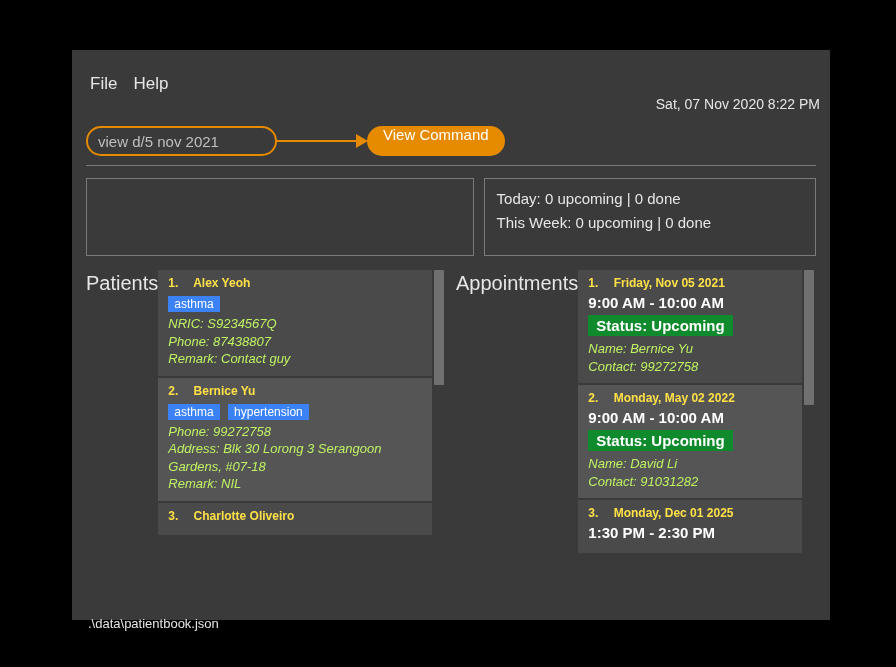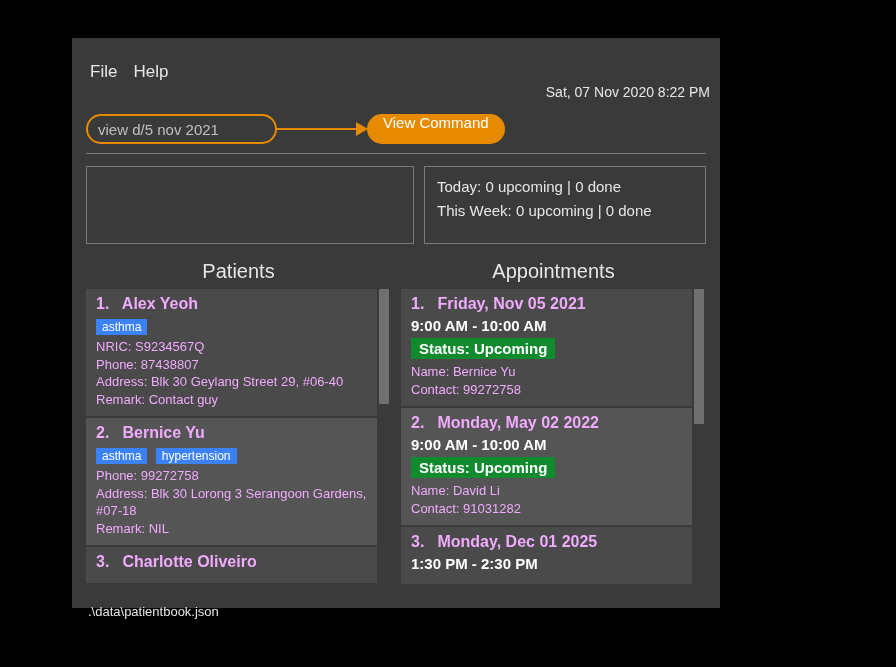--- a/index.html
+++ b/index.html
@@ -6,22 +6,22 @@
   body {
     background: #000;
     font-family: "Segoe UI", Arial, sans-serif;
     width: 896px;
     height: 667px;
     overflow: hidden;
   }
   .app-window {
     position: absolute;
     left: 72px;
-    top: 38px;
-    width: 648px;
+    top: 50px;
+    width: 758px;
     height: 570px;
     background: #3a3a3a;
     color: #e6e6e6;
   }
   .menu-bar {
     display: flex;
     align-items: center;
     padding: 6px 10px 6px 18px;
     font-size: 17px;
     font-weight: 300;
@@ -100,21 +100,21 @@
 
   .lists-row {
     display: flex;
     margin: 14px 14px 0 14px;
     gap: 10px;
     height: 336px;
   }
   .list-panel {
     flex: 1;
     display: flex;
-    flex-direction: column;
+    flex-direction: row;
     min-width: 0;
   }
   .list-title {
     text-align: center;
     font-size: 20px;
     font-weight: 300;
     color: #e6e6e6;
     padding: 2px 0 6px 0;
   }
   .list-body {
@@ -140,39 +140,40 @@
     background: #707070;
     border-radius: 1px;
   }
   .card {
     background: #4a4a4a;
     padding: 6px 10px 8px 10px;
     margin-bottom: 2px;
   }
   .card.alt { background: #555555; }
   .card-head {
-    font-size: 16px;
+    font-size: 12px;
     font-weight: 600;
-    color: #f0abfc;
+    color: #fde047;
     margin-bottom: 4px;
   }
   .card-head .idx { display: inline-block; width: 22px; }
   .tags { margin-bottom: 3px; }
   .tag {
     display: inline-block;
     background: #3b82f6;
     color: #fff;
     font-size: 12px;
     padding: 1px 6px;
     margin-right: 4px;
   }
   .card .line {
     font-size: 13px;
-    color: #f0abfc;
+    color: #bef264;
     line-height: 1.35;
+    font-style: italic;
   }
   .appt-time {
     font-size: 15px;
     font-weight: 600;
     color: #fff;
     margin-bottom: 4px;
   }
   .status-badge {
     display: inline-block;
     background: #0f8a2c;
@@ -236,21 +237,20 @@
           <div class="card">
             <div class="card-head">
               <span class="idx">1.</span>
               <span>Alex Yeoh</span>
             </div>
             <div class="tags">
               <span class="tag">asthma</span>
             </div>
             <div class="line">NRIC: S9234567Q</div>
             <div class="line">Phone: 87438807</div>
-            <div class="line">Address: Blk 30 Geylang Street 29, #06-40</div>
             <div class="line">Remark: Contact guy</div>
           </div>
           <div class="card alt">
             <div class="card-head">
               <span class="idx">2.</span>
               <span>Bernice Yu</span>
             </div>
             <div class="tags">
               <span class="tag">asthma</span>
               <span class="tag">hypertension</span>

